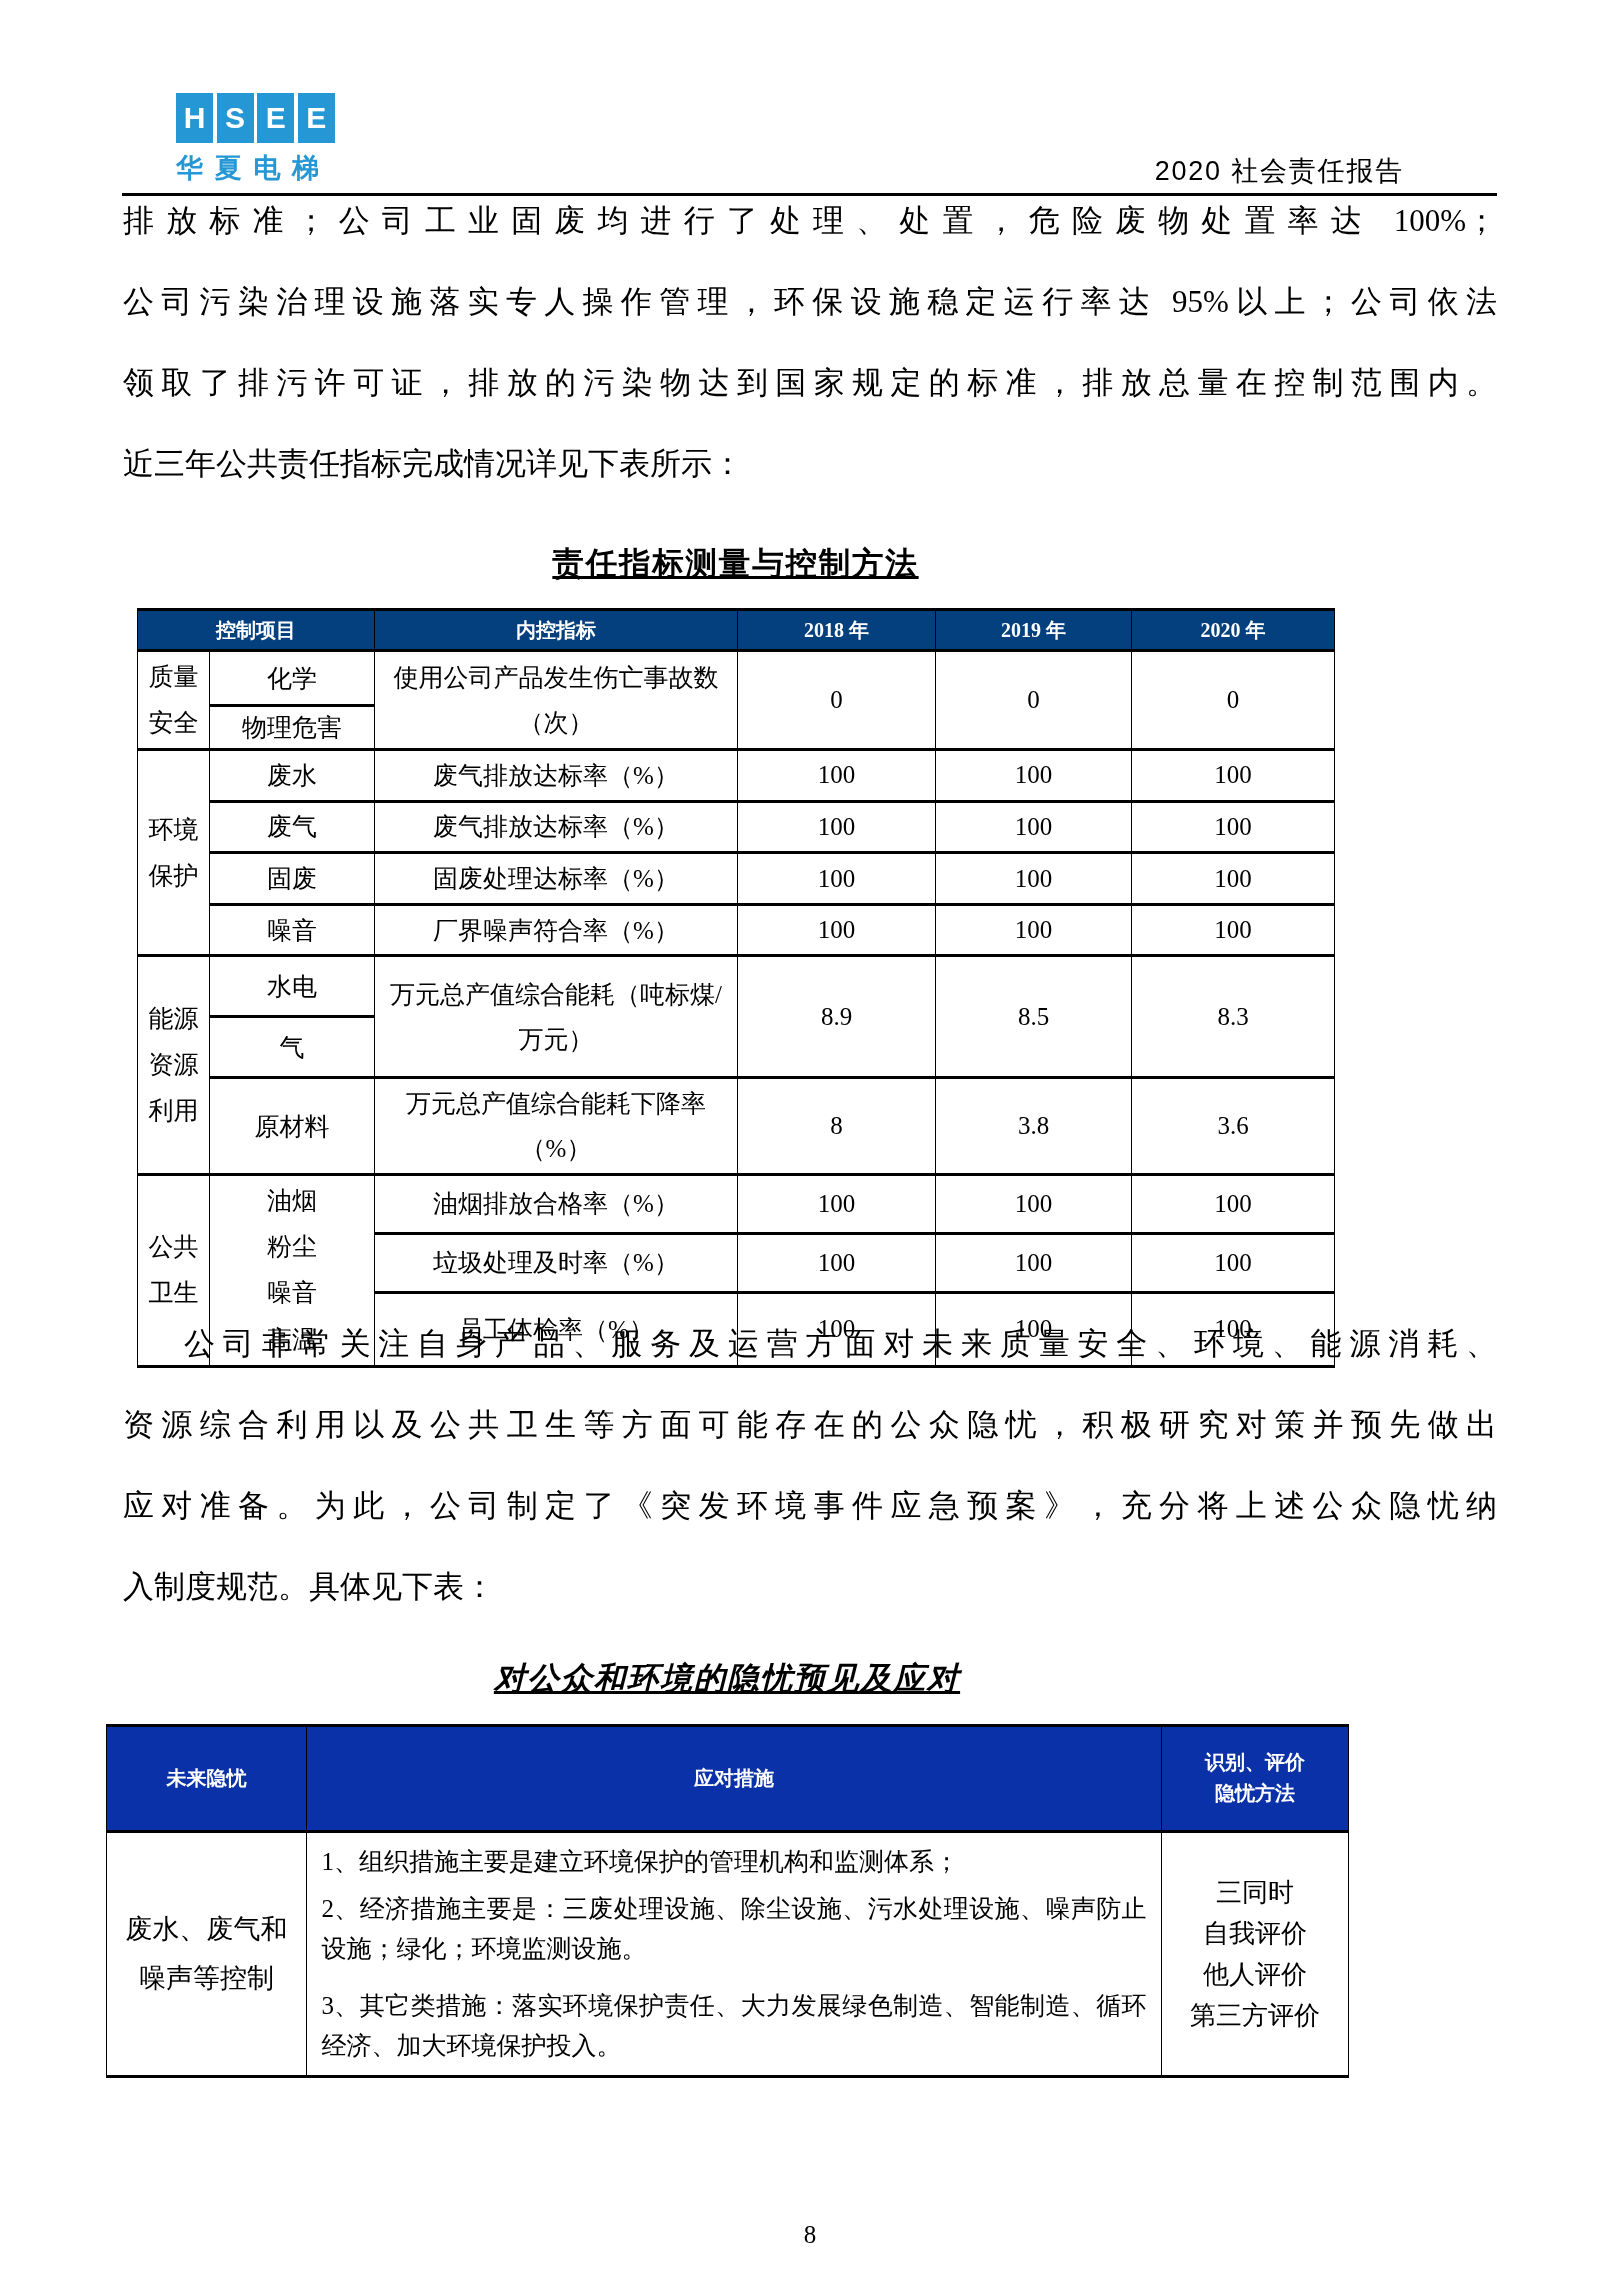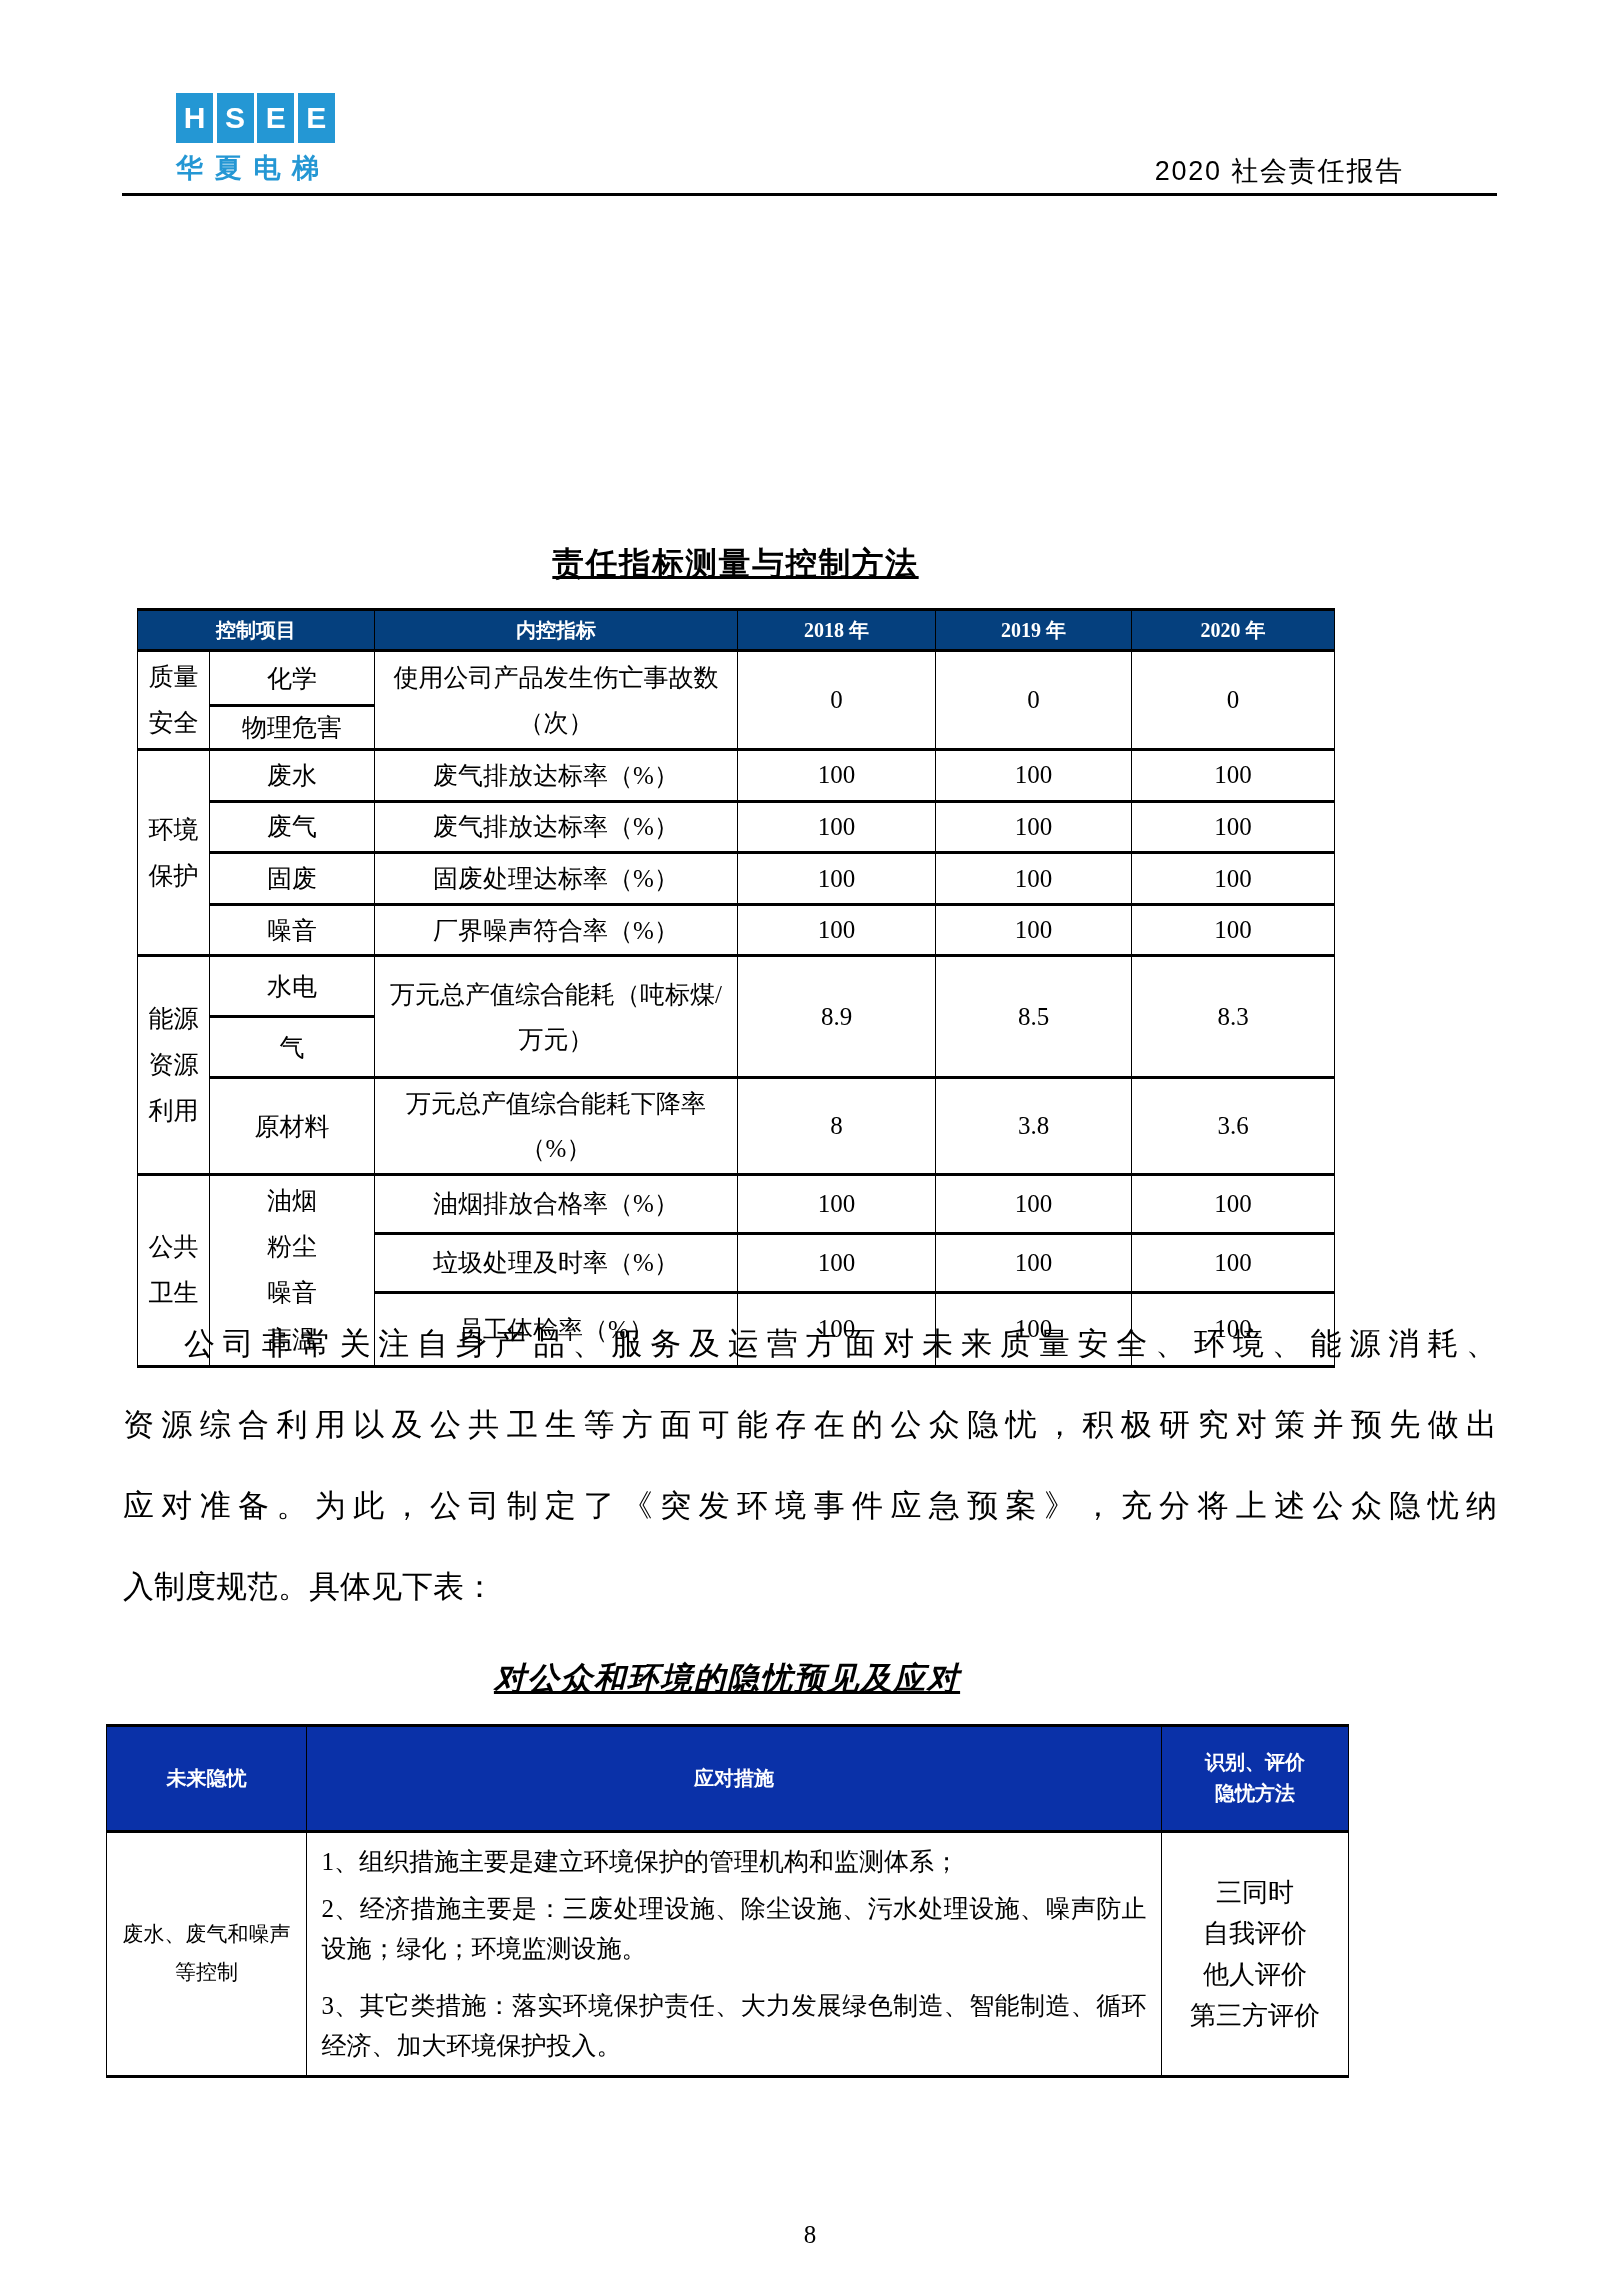--- a/index.html
+++ b/index.html
@@ -56,21 +56,21 @@
   #t1 tr.rh-a{height:52px;}
   #t1 tr.rh-b{height:41px;}
   #t1 tr.rh-c{height:45px;}
   #t1 tr.rh-d{height:61px;}
   #t1 tr.rh-e{height:94px;}
   #t1 tr.rh-f{height:43px;}
   #t1 tr.rh-g{height:65px;}
   #t1 .grp div,#t1 .subm div{line-height:1.85;}
   #t1 .ind{line-height:1.8;}
 
-  #t2 td.concern{font-size:21px;line-height:1.8;}
+  #t2 td.concern{font-size:27px;line-height:1.8;}
   #t2 td.measures{text-align:left;vertical-align:top;padding:9px 14.4px;}
   #t2 .measure{font-size:25px;line-height:40px;margin-bottom:7.2px;text-align:justify;}
   #t2 .measure:last-child{margin-bottom:0;margin-top:17px;}
   #t2 td.methods{line-height:1.0;}
   #t2 td.methods div{font-size:26px;line-height:41px;}
 
   
   .page-num{position:absolute;top:2221px;left:0;width:1620px;text-align:center;font-size:25px;}
 </style>
 </head>
@@ -83,20 +83,26 @@
       <span class="sq">H</span>
       <span class="sq">S</span>
       <span class="sq">E</span>
       <span class="sq">E</span>
     </div>
     <div class="logo-sub">华夏电梯</div>
   </div>
   <div class="report-title">2020 社会责任报告</div>
   <div class="header-rule"></div>
 
+  <div class="para" id="p1">
+    <div class="line fill">排放标准；公司工业固废均进行了处理、处置，危险废物处置率达 100%；</div>
+    <div class="line fill">公司污染治理设施落实专人操作管理，环保设施稳定运行率达 95%以上；公司依法</div>
+    <div class="line fill">领取了排污许可证，排放的污染物达到国家规定的标准，排放总量在控制范围内。</div>
+    <div class="line">近三年公共责任指标完成情况详见下表所示：</div>
+  </div>
 
   <div class="tbl-title" id="t1-title">责任指标测量与控制方法</div>
 
   <table id="t1">
     <colgroup>
       <col style="width:72px">
         <col style="width:165px">
         <col style="width:363px">
       <col style="width:198px">
         <col style="width:196px">

